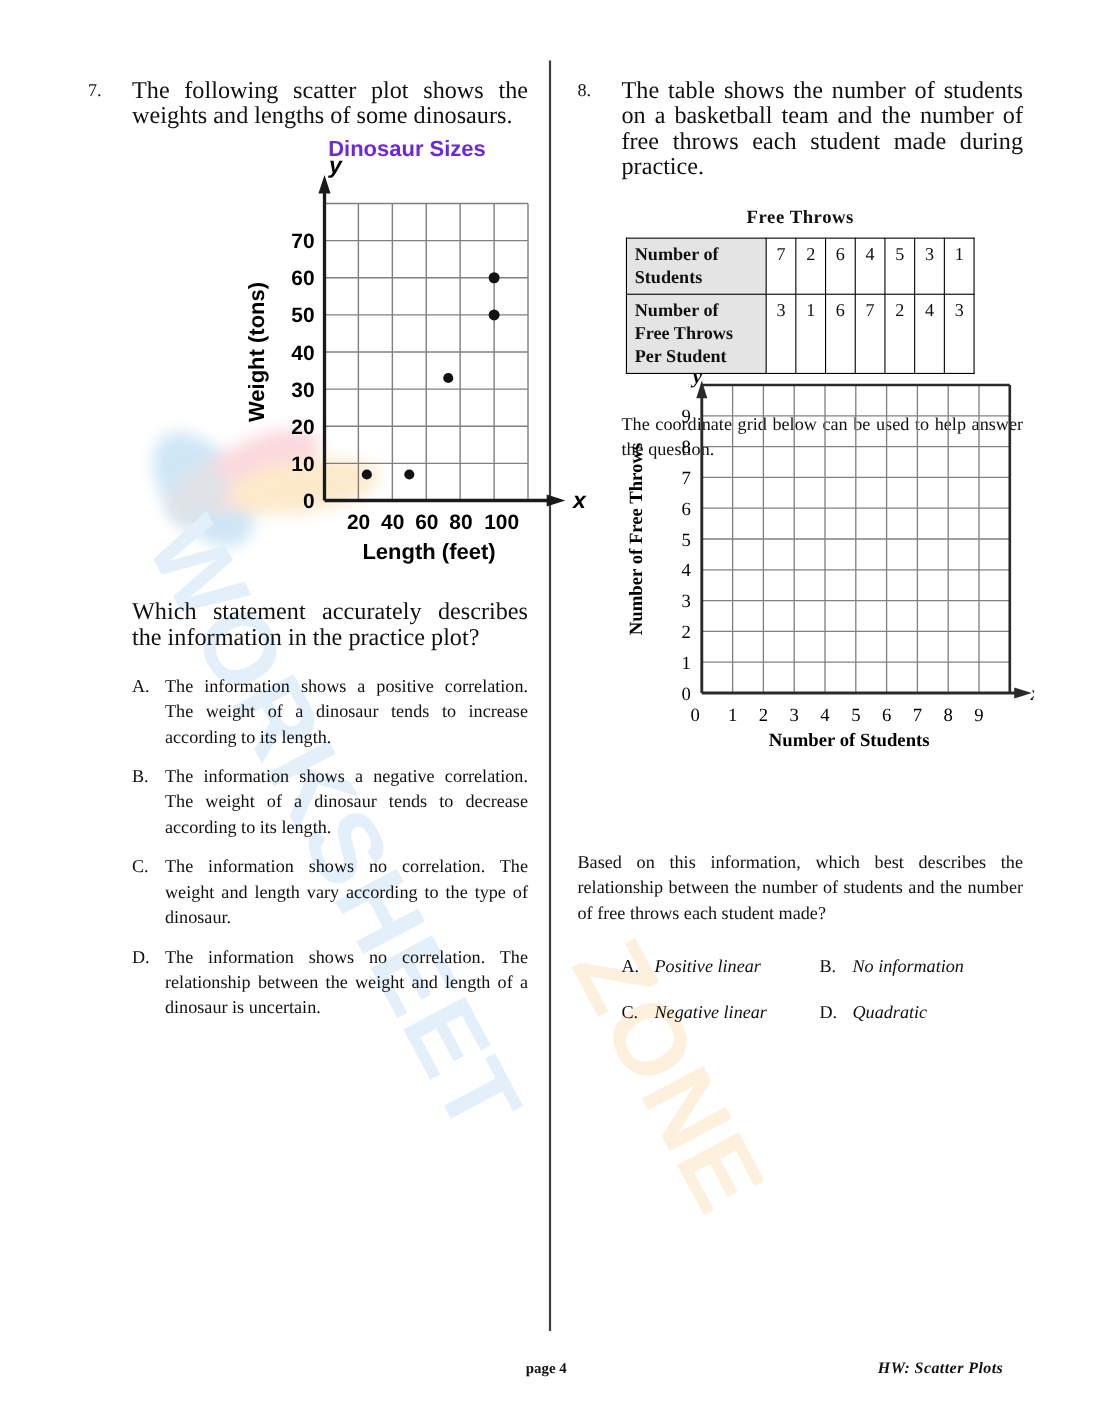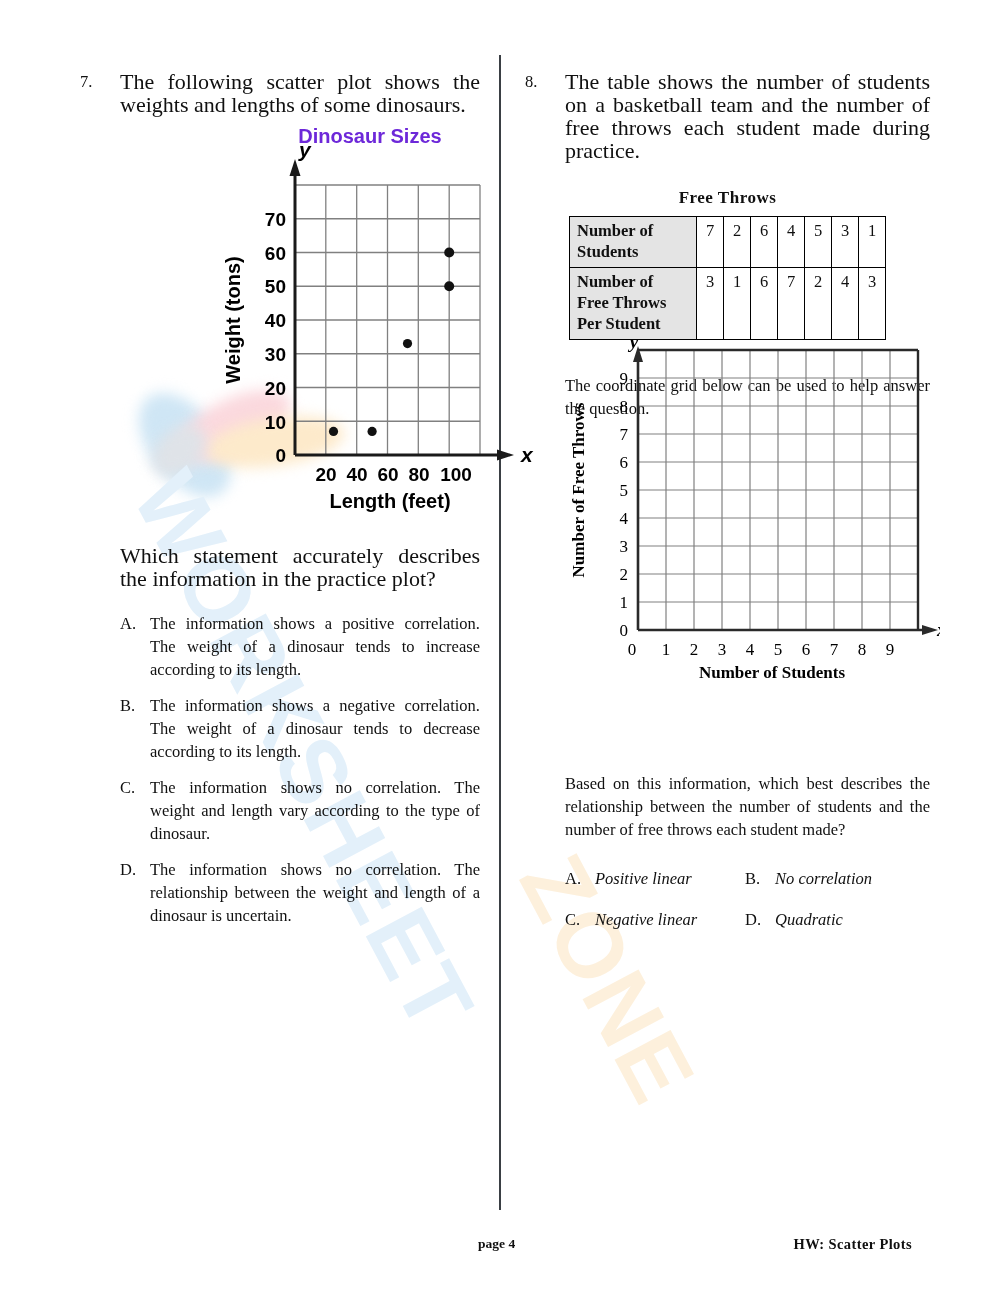--- a/index.html
+++ b/index.html
@@ -163,21 +163,21 @@
     position: absolute;
     left: 0; top: 1236px; width: 1000px;
     z-index: 3;
   }
   #footer .fl {
     position: absolute; left: 478px; top: 0;
     font-size: 13.5px; font-weight: 700;
   }
   #footer .fr {
     position: absolute; right: 88px; top: 0;
-    font-size: 14.5px; font-weight: 700; letter-spacing: .4px;
+    font-size: 14.5px; font-weight: 700; letter-spacing: .4px; font-style: italic;
   }
 </style>
 </head>
 <body>
 
 <div id="watermark">
   <div class="wm-blob" style="left:150px; top:385px; width:70px; height:120px; background:#cfe6f5; transform:rotate(-38deg);"></div>
   <div class="wm-blob" style="left:175px; top:398px; width:120px; height:55px; background:#fbd9de; transform:rotate(-25deg);"></div>
   <div class="wm-blob" style="left:205px; top:418px; width:140px; height:48px; background:#fdeacb; transform:rotate(-8deg);"></div>
   <div class="wm-blob" style="left:148px; top:430px; width:62px; height:42px; background:#dfe3e8; transform:rotate(-40deg);"></div>
@@ -388,30 +388,30 @@
           <text x="302" y="315">8</text>
           <text x="330" y="315">9</text>
         </g>
 
         <text x="24" y="150" font-family="Liberation Serif, serif" font-size="17" font-weight="700" fill="#000" text-anchor="middle" transform="rotate(-90 24 150)">Number of Free Throws</text>
         <text x="212" y="338" font-family="Liberation Serif, serif" font-size="17" font-weight="700" fill="#000" text-anchor="middle">Number of Students</text>
       </svg>
     </div>
 
     <div style="margin-top:352px;">
-      <div class="para" style="margin-left:40px;">Based on this information, which best describes the relationship between the number of students and the number of free throws each student made?</div>
+      <div class="para" style="">Based on this information, which best describes the relationship between the number of students and the number of free throws each student made?</div>
 
       <div class="choices-grid" style="margin-left:40px;">
         <div class="choice">
           <span class="letter">A.</span>
           <span class="ctext">Positive linear</span>
         </div>
         <div class="choice">
           <span class="letter">B.</span>
-          <span class="ctext">No correlation</span>
+          <span class="ctext">No information</span>
         </div>
         <div class="choice">
           <span class="letter">C.</span>
           <span class="ctext">Negative linear</span>
         </div>
         <div class="choice">
           <span class="letter">D.</span>
           <span class="ctext">Quadratic</span>
         </div>
       </div>

